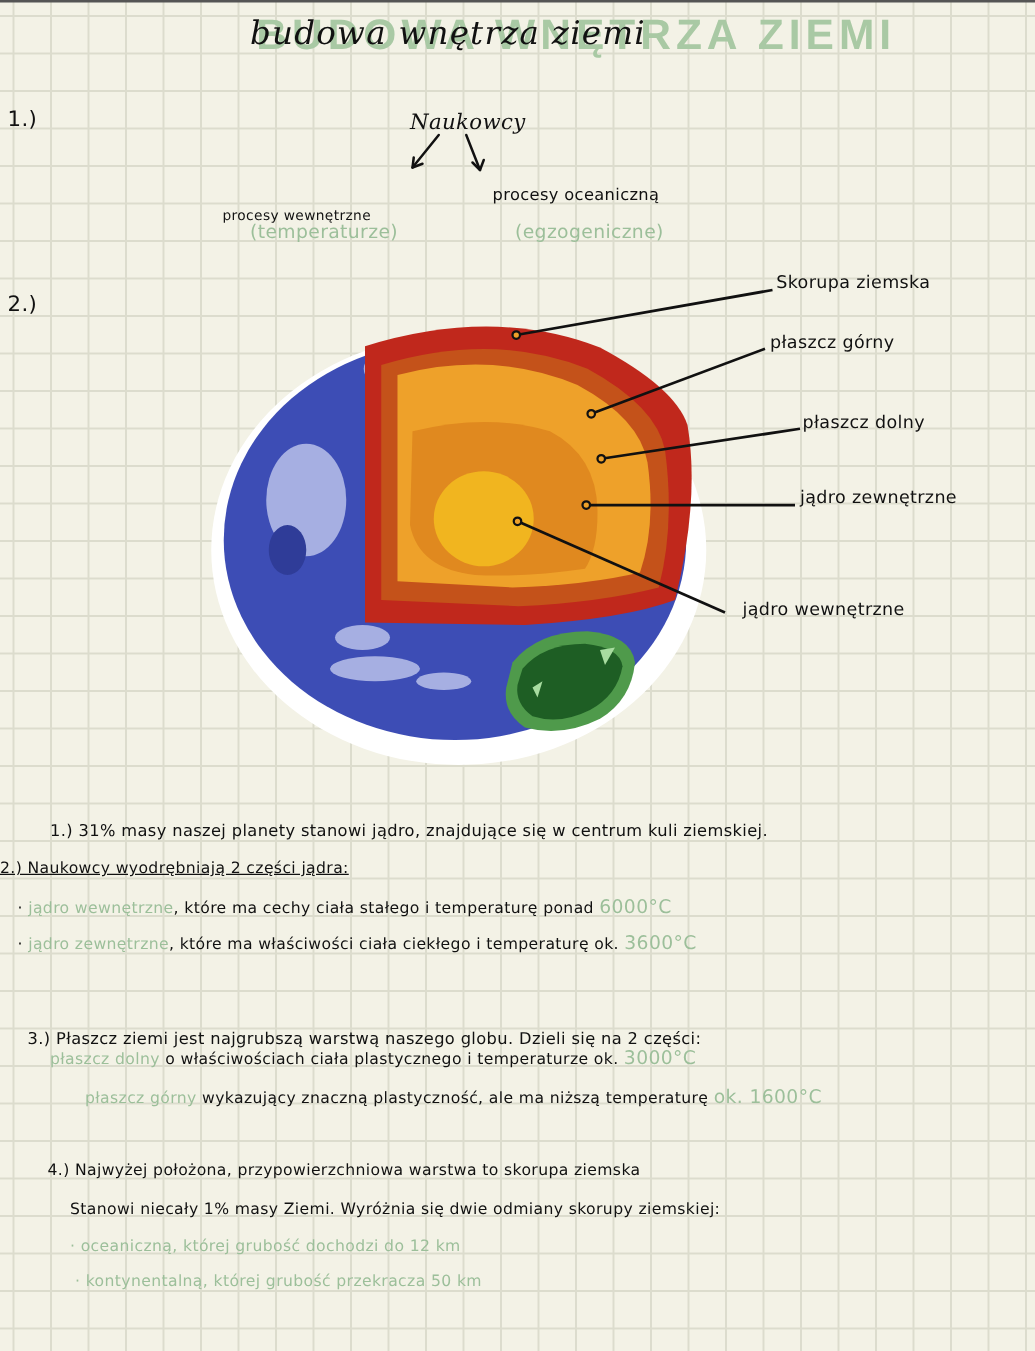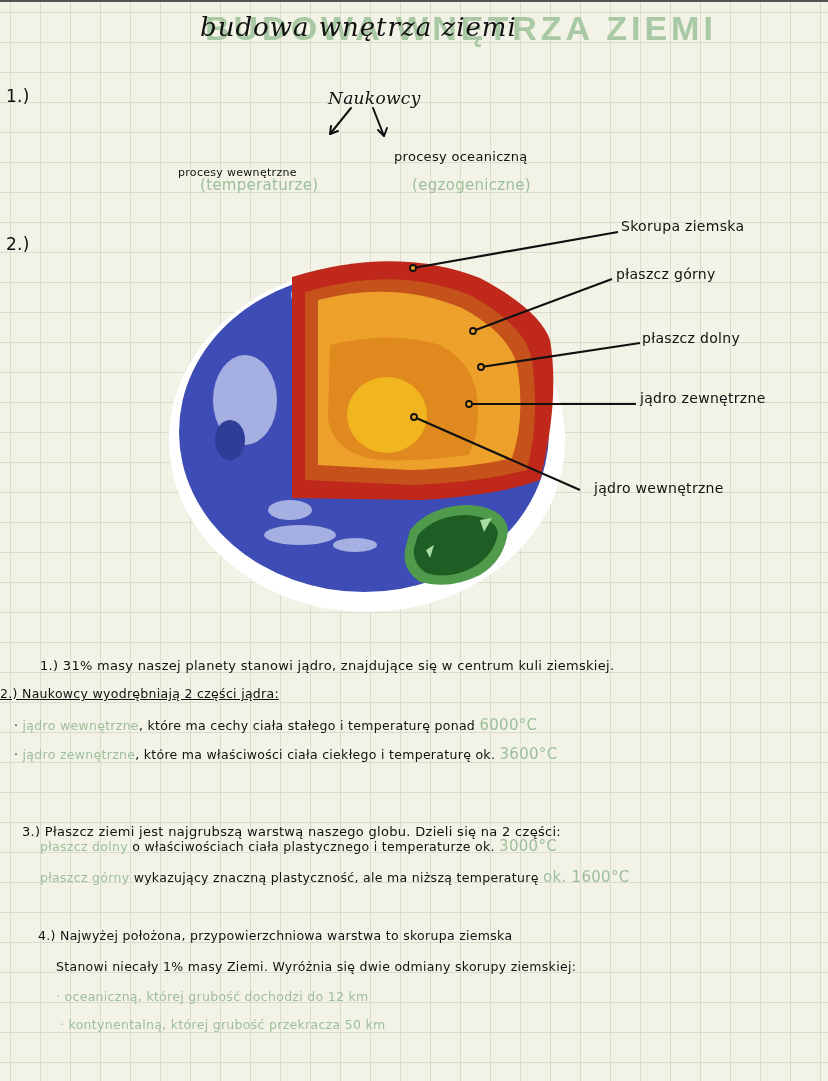--- a/index.html
+++ b/index.html
@@ -118,21 +118,21 @@
 <div class="abs line-text hand" style="left:14px;top:745px;">
   <span>· </span><span class="green">jądro zewnętrzne</span><span>, które ma właściwości ciała ciekłego i temperaturę ok.</span>
   <span class="green" style="font-size:15px;">3600°C</span>
 </div>
 
 <div class="abs line-text hand" style="left:22px;top:805px;font-size:13px;margin-top:19px;">3.) Płaszcz ziemi jest najgrubszą warstwą naszego globu. Dzieli się na 2 części:</div>
 <div class="abs line-text hand" style="left:40px;top:837px;">
   <span class="green">płaszcz dolny</span><span> o właściwościach ciała plastycznego i temperaturze ok.</span>
   <span class="green" style="font-size:15px;">3000°C</span>
 </div>
-<div class="abs line-text hand" style="left:40px;top:868px;">
+<div class="abs line-text hand" style="left:40px;top:868px;padding-left:28px;">
   <span class="green">płaszcz górny</span><span> wykazujący znaczną plastyczność, ale ma niższą temperaturę</span>
   <span class="green" style="font-size:15px;">ok. 1600°C</span>
 </div>
 
 <div class="abs line-text hand" style="left:38px;top:928px;">4.) Najwyżej położona, przypowierzchniowa warstwa to skorupa ziemska</div>
 <div class="abs line-text hand" style="left:56px;top:959px;">Stanowi niecały 1% masy Ziemi. Wyróżnia się dwie odmiany skorupy ziemskiej:</div>
 <div class="abs line-text hand green" style="left:56px;top:989px;">· oceaniczną, której grubość dochodzi do 12 km</div>
 <div class="abs line-text hand green" style="left:60px;top:1017px;text-align:center;">· kontynentalną, której grubość przekracza 50 km</div>
 
 </body></html>

